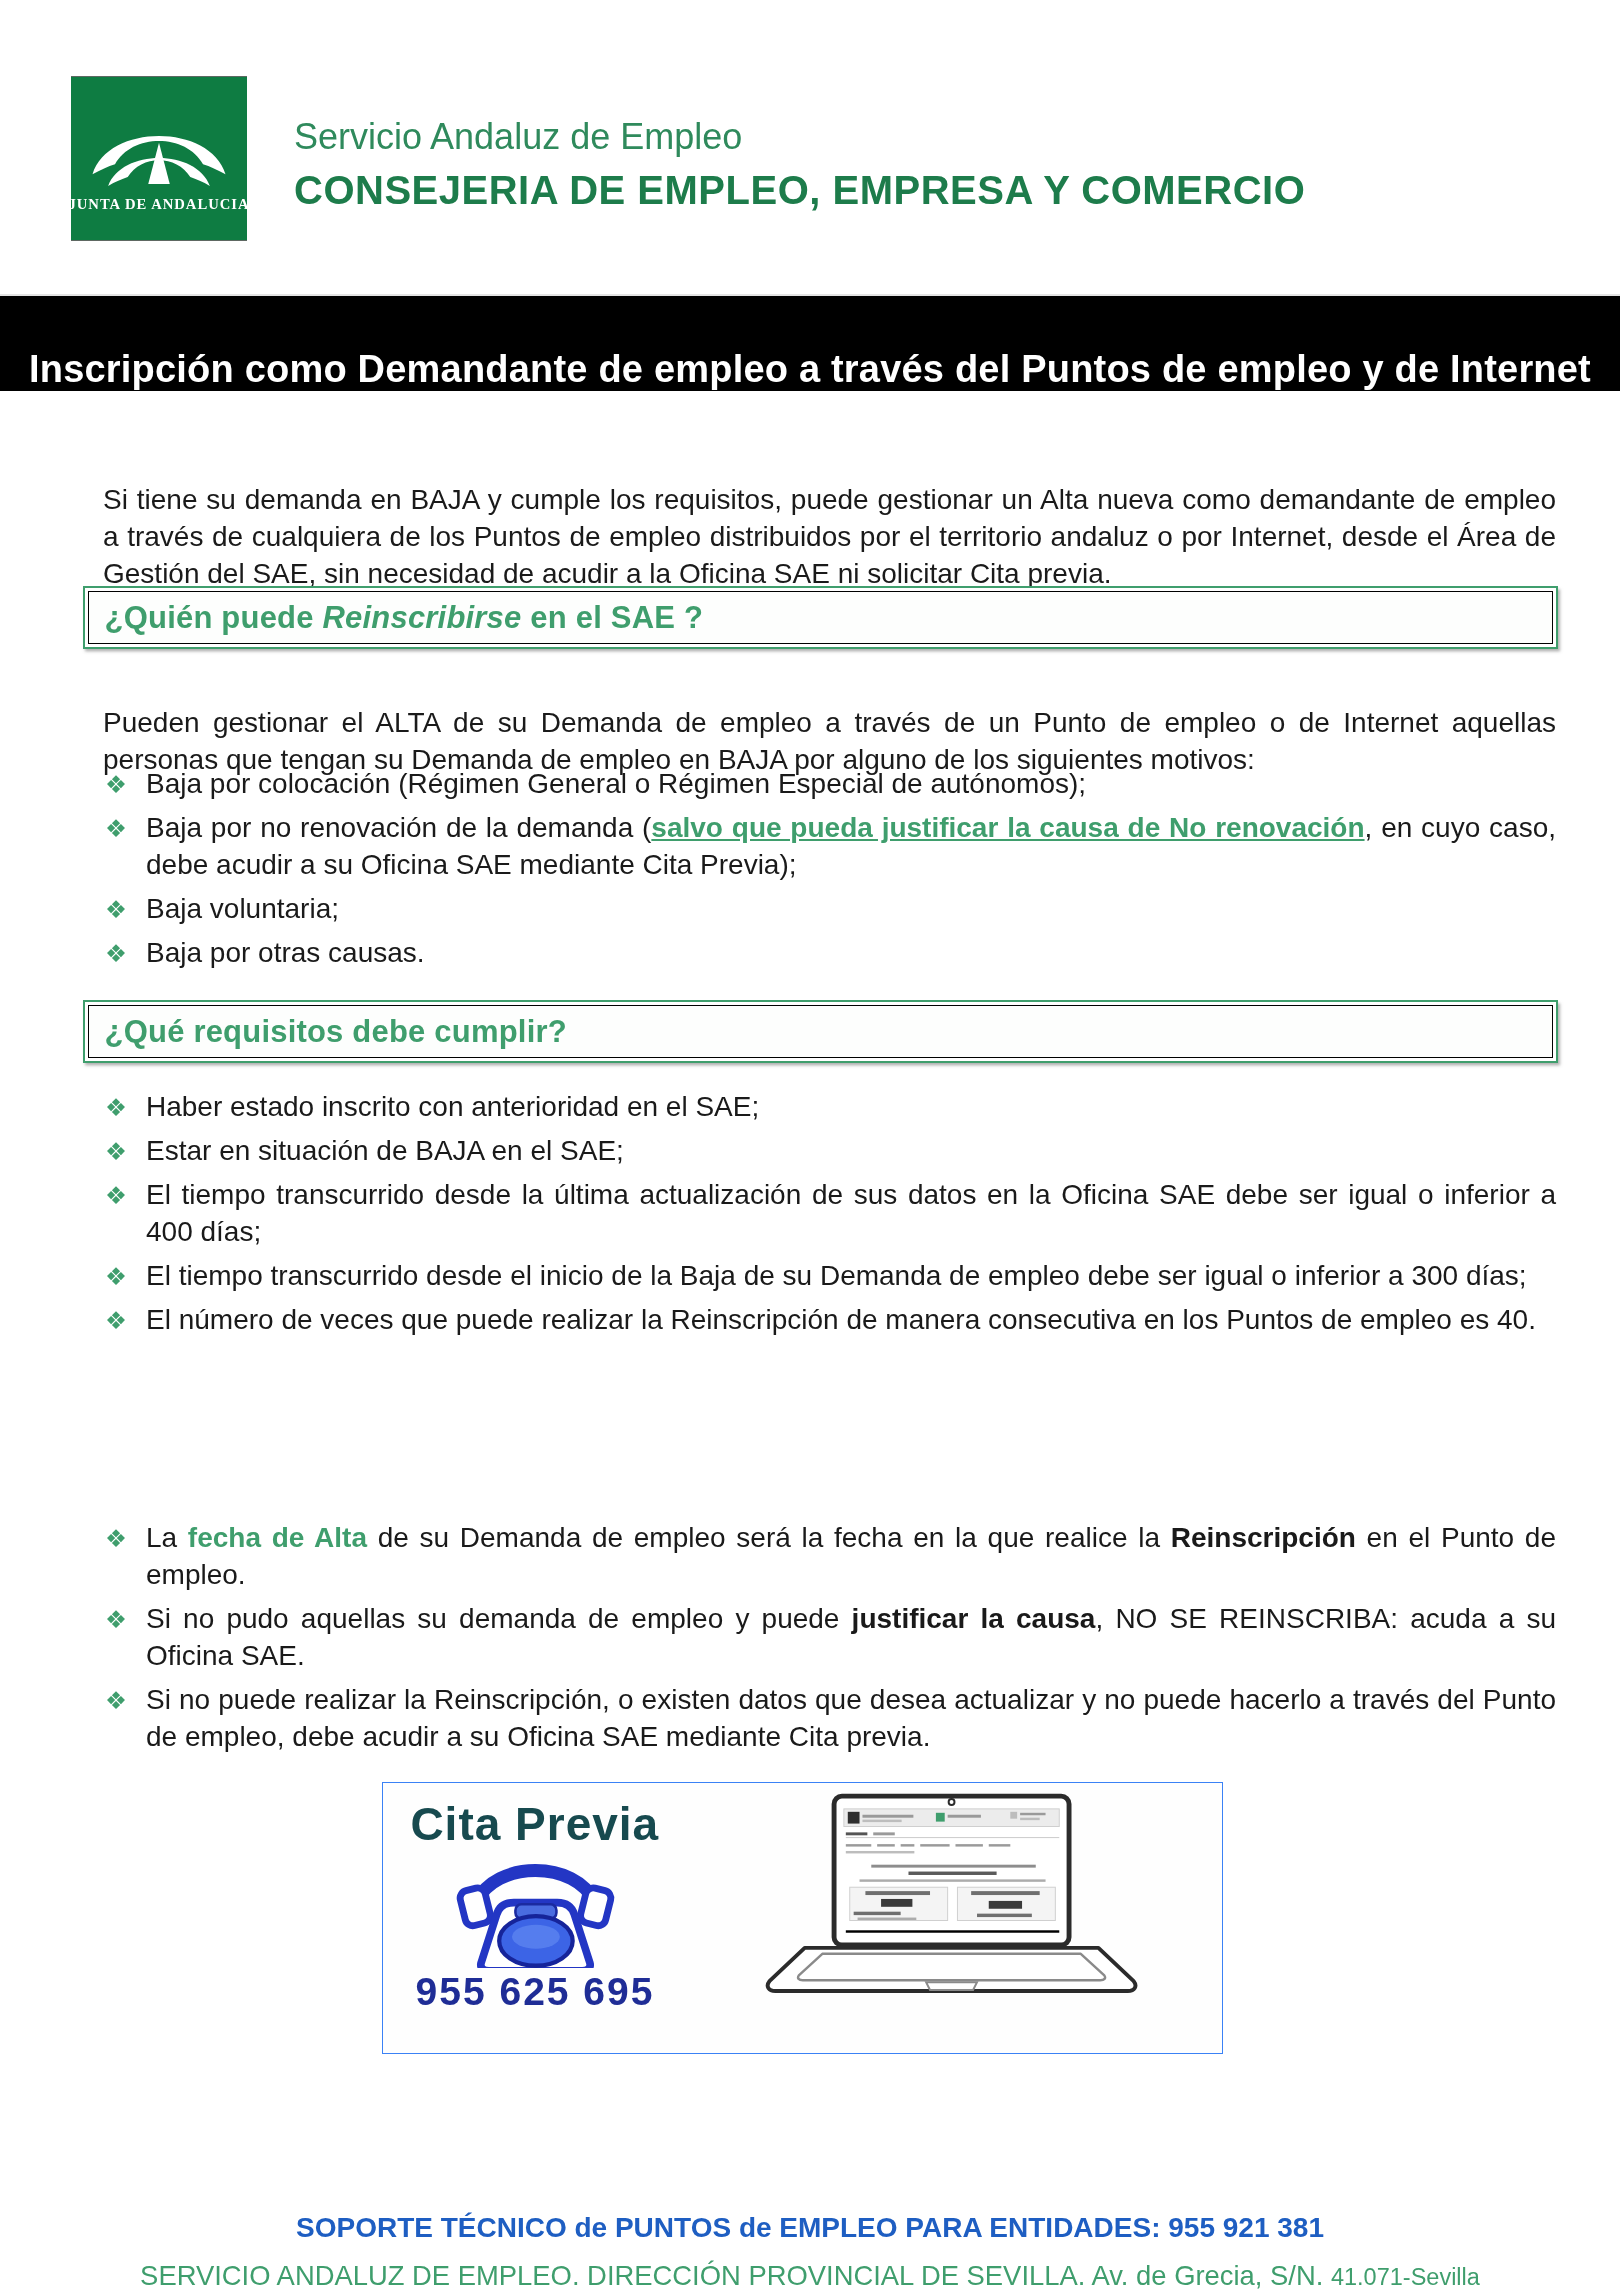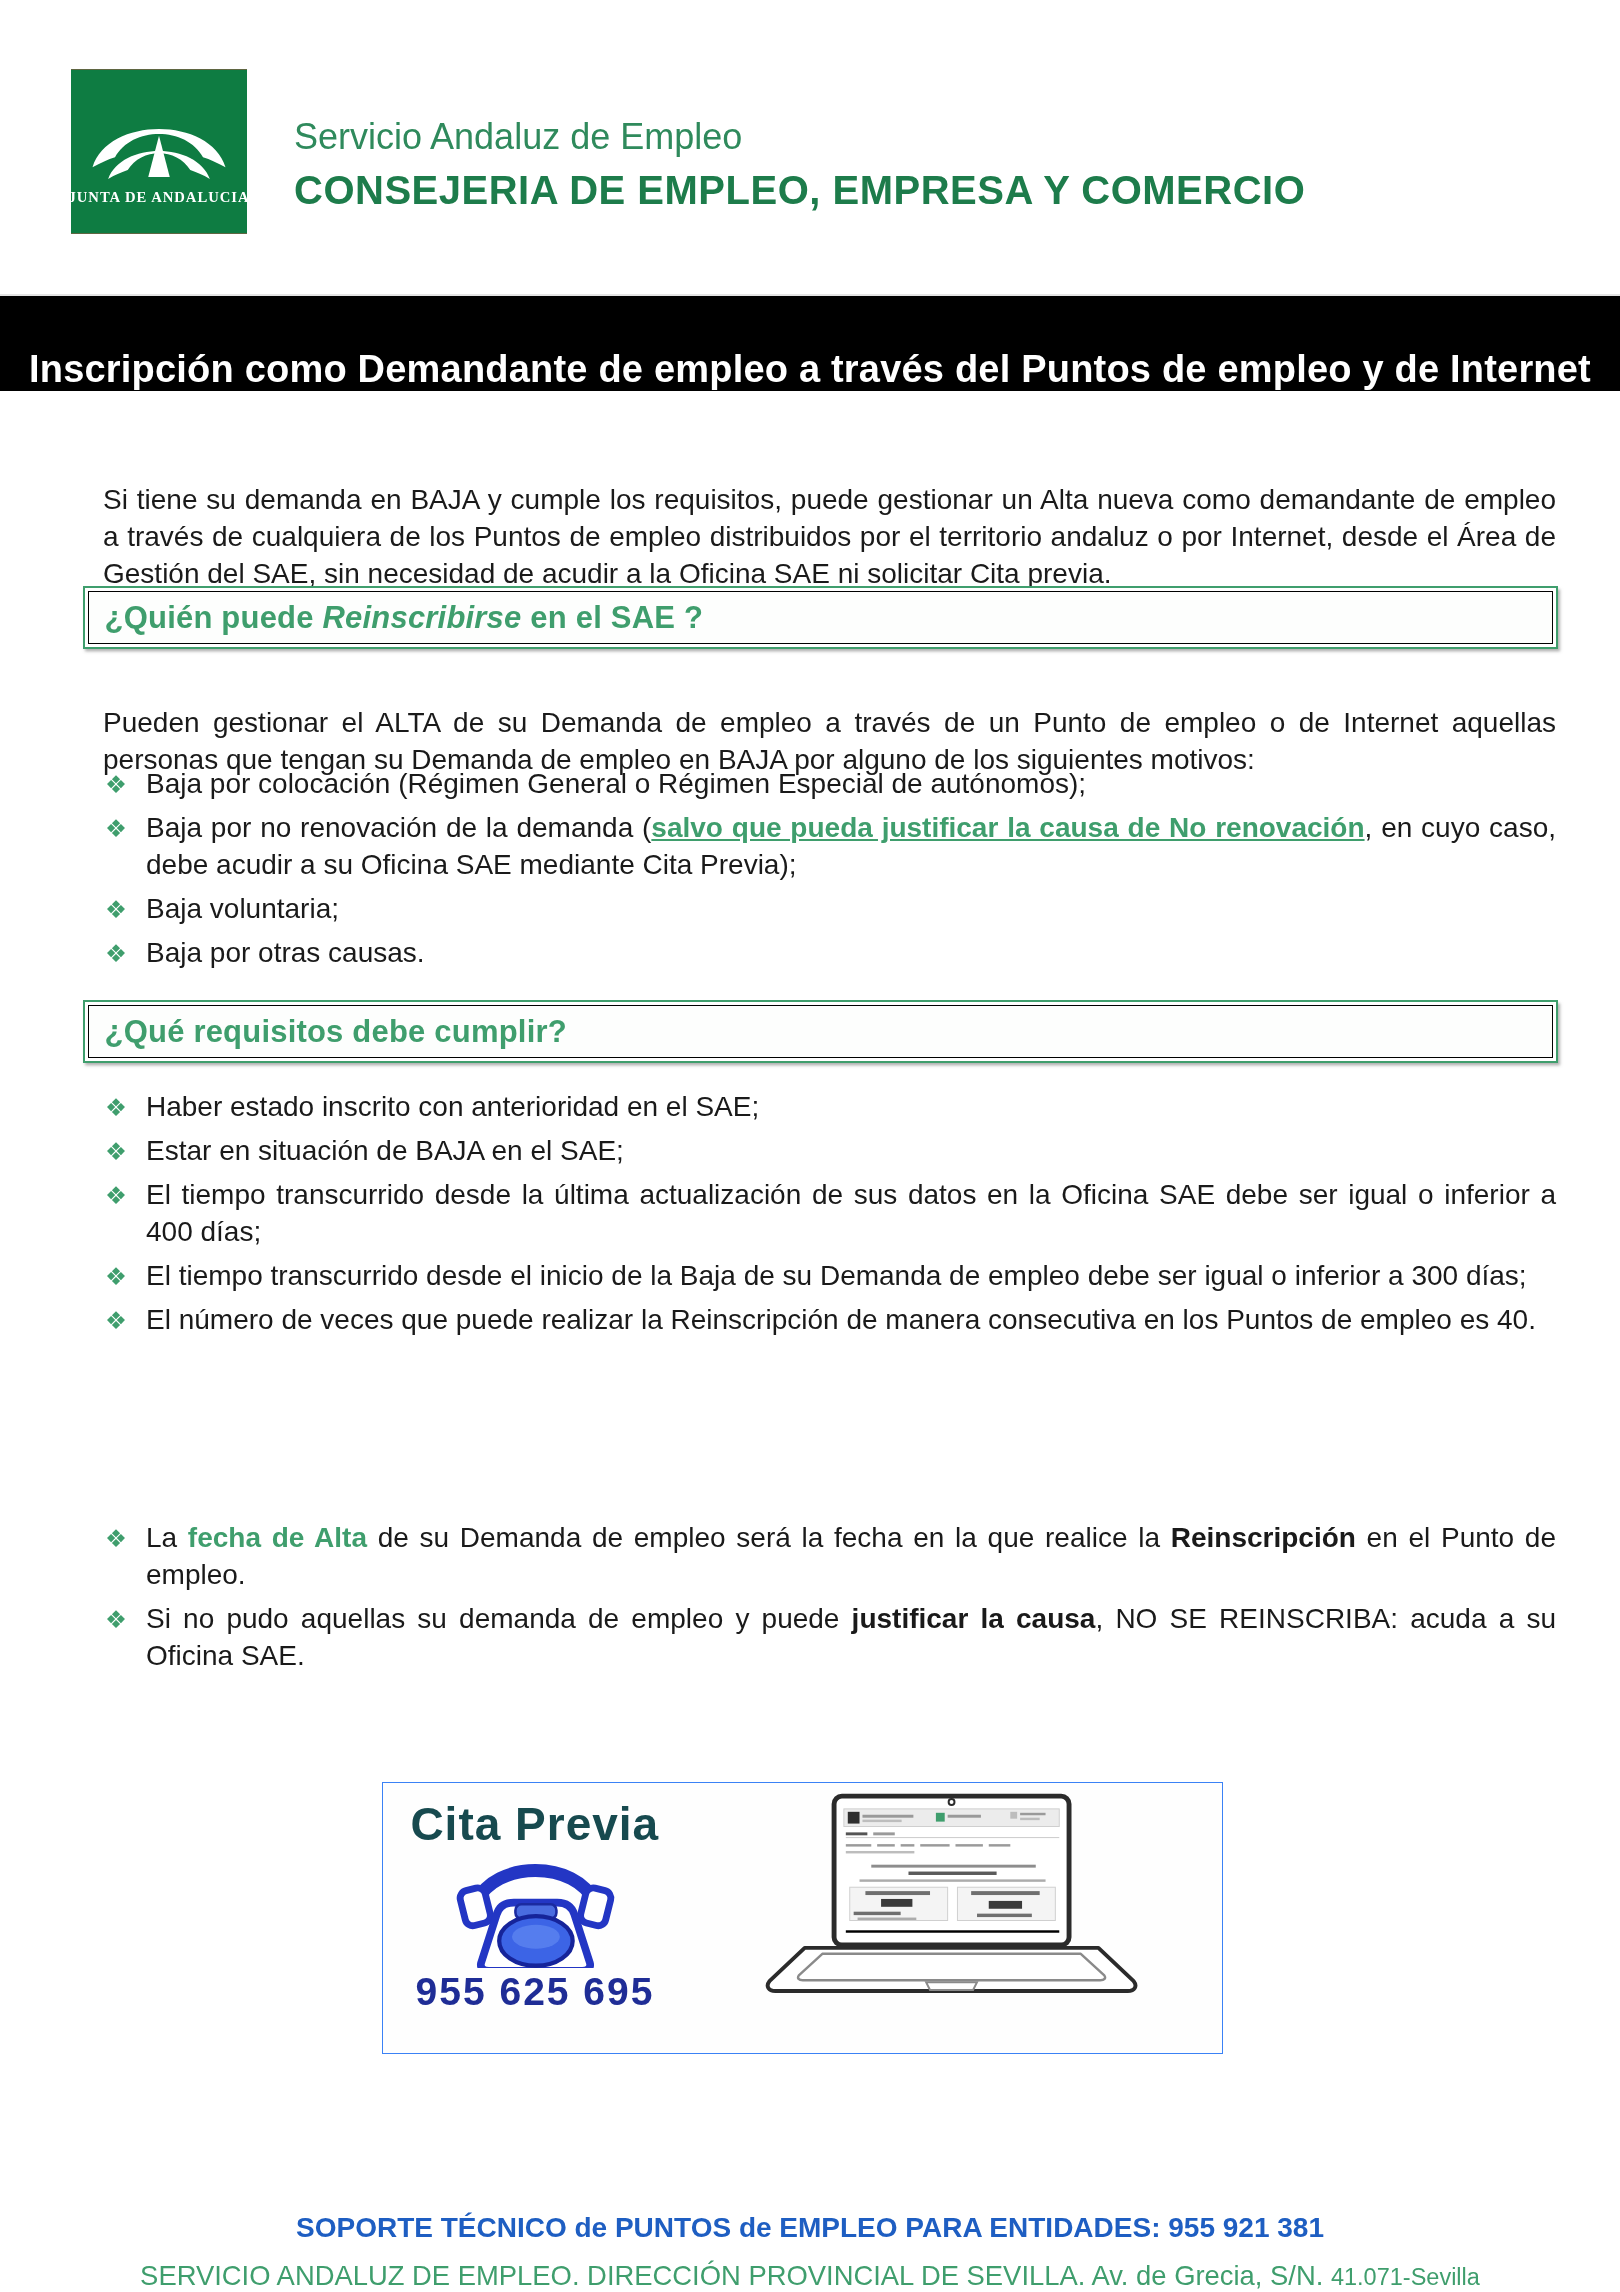--- a/index.html
+++ b/index.html
@@ -6,22 +6,22 @@
   .page{
     position:relative;
     width:1620px;height:2293px;
     background:#ffffff;
     font-family:"Liberation Sans", sans-serif;
     color:#1a1a1a;
     overflow:hidden;
   }
   
   .logo{
-    position:absolute;left:71px;top:69px;width:176px;height:165px;
-    background:#ef4444;
+    position:absolute;left:71px;top:76px;width:176px;height:165px;
+    background:#ec4899;
   }
   .logo svg{display:block;width:100%;height:100%;}
   .header-text{position:absolute;left:294px;top:116px;line-height:1.15;}
   .header-line1{font-size:36px;font-weight:400;color:#2f8a5c;margin:0 0 9.8px 0;}
   .header-line2{font-size:40px;font-weight:700;color:#1d7c4b;letter-spacing:0.5px;margin:0;}
   
   .title-bar{
     position:absolute;left:0;top:294px;width:1620px;height:95px;
     background:#000000;border-top:2px solid #e4e4e4;
     display:flex;align-items:flex-end;justify-content:center;
@@ -165,20 +165,21 @@
     <li><span>Estar en situación de BAJA en el SAE;</span></li>
     <li><span>El tiempo transcurrido desde la última actualización de sus datos en la Oficina SAE debe ser igual o inferior a 400 días;</span></li>
     <li><span>El tiempo transcurrido desde el inicio de la Baja de su Demanda de empleo debe ser igual o inferior a 300 días;</span></li>
     <li><span>El número de veces que puede realizar la Reinscripción de manera consecutiva en los Puntos de empleo es 40.</span></li>
   </ul>
 
 
   <ul class="dlist list3">
     <li><span>La </span><span class="green-accent">fecha de Alta</span><span> de su Demanda de empleo será la fecha en la que realice la </span><span class="b">Reinscripción</span><span> en el Punto de empleo.</span></li>
     <li><span>Si no pudo aquellas su demanda de empleo y puede </span><span class="b">justificar la causa</span><span>, NO SE REINSCRIBA: acuda a su Oficina SAE.</span></li>
+    <li><span>Si no puede realizar la Reinscripción, o existen datos que desea actualizar y no puede hacerlo a través del Punto de empleo, debe acudir a su Oficina SAE mediante Cita previa.</span></li>
   </ul>
 
   <div class="figure">
     <div class="fig-left">
       <p class="fig-title">Cita Previa</p>
       <svg class="phone-svg" viewBox="0 0 215 135">
 
         <path d="M38,58 C60,8 155,8 177,58" fill="none" stroke="#2336c4" stroke-width="15" stroke-linecap="round"></path>
 
         <rect x="22" y="42" width="30" height="42" rx="9" fill="#ffffff" stroke="#2336c4" stroke-width="8" transform="rotate(-14 37 63)"></rect>

